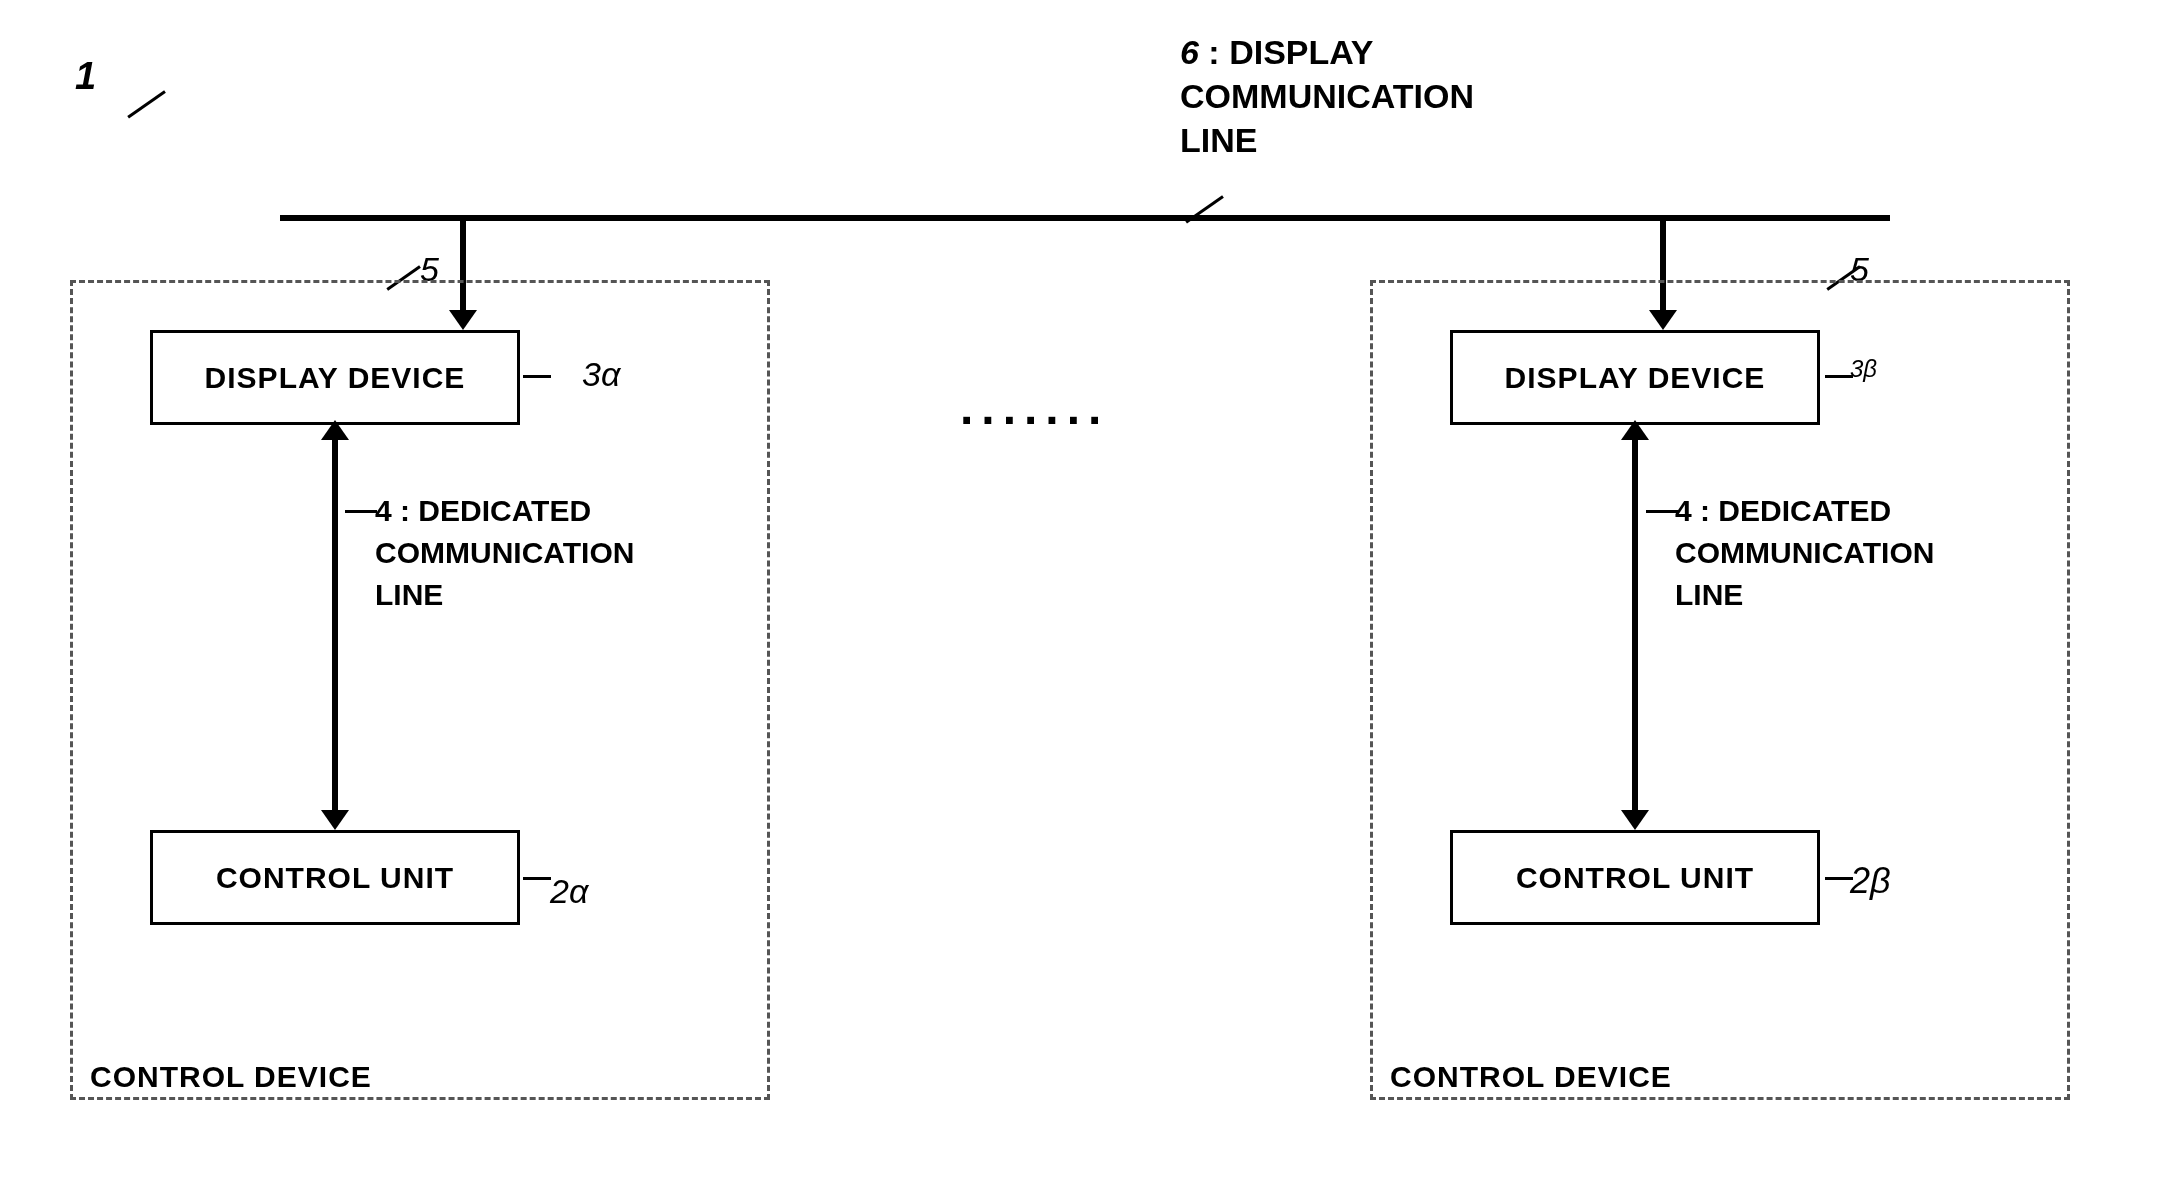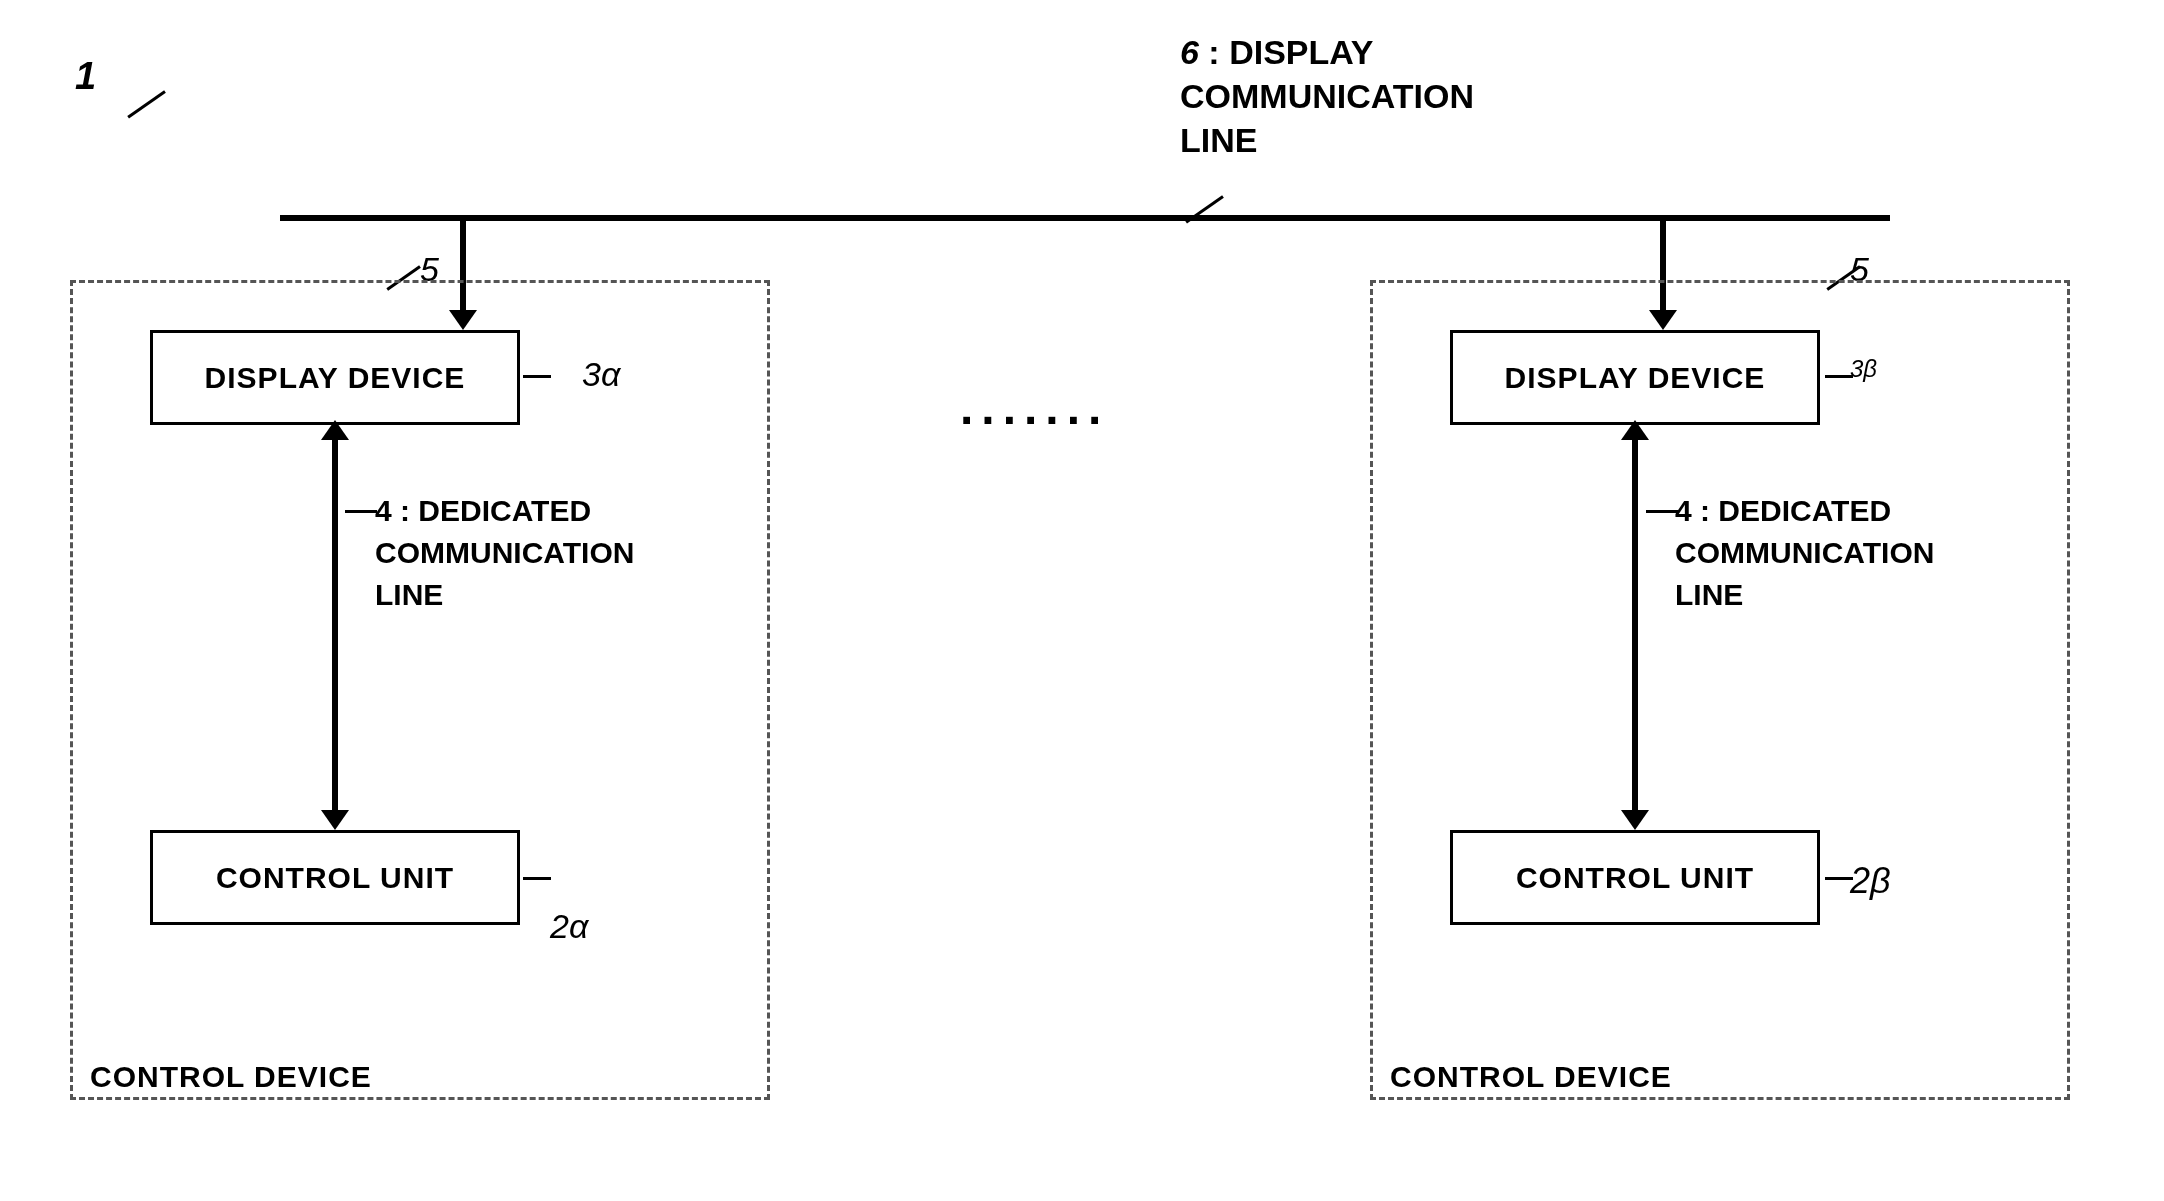--- a/index.html
+++ b/index.html
@@ -306,21 +306,21 @@
     }
     .control-unit-right span {
       font-size: 30px;
       font-weight: bold;
       letter-spacing: 1px;
     }
 
     
     .label-2a {
       position: absolute;
-      top: 907px;
+      top: 872px;
       left: 550px;
       font-size: 34px;
       font-style: italic;
     }
 
     
     .label-2b {
       position: absolute;
       top: 860px;
       left: 1850px;

